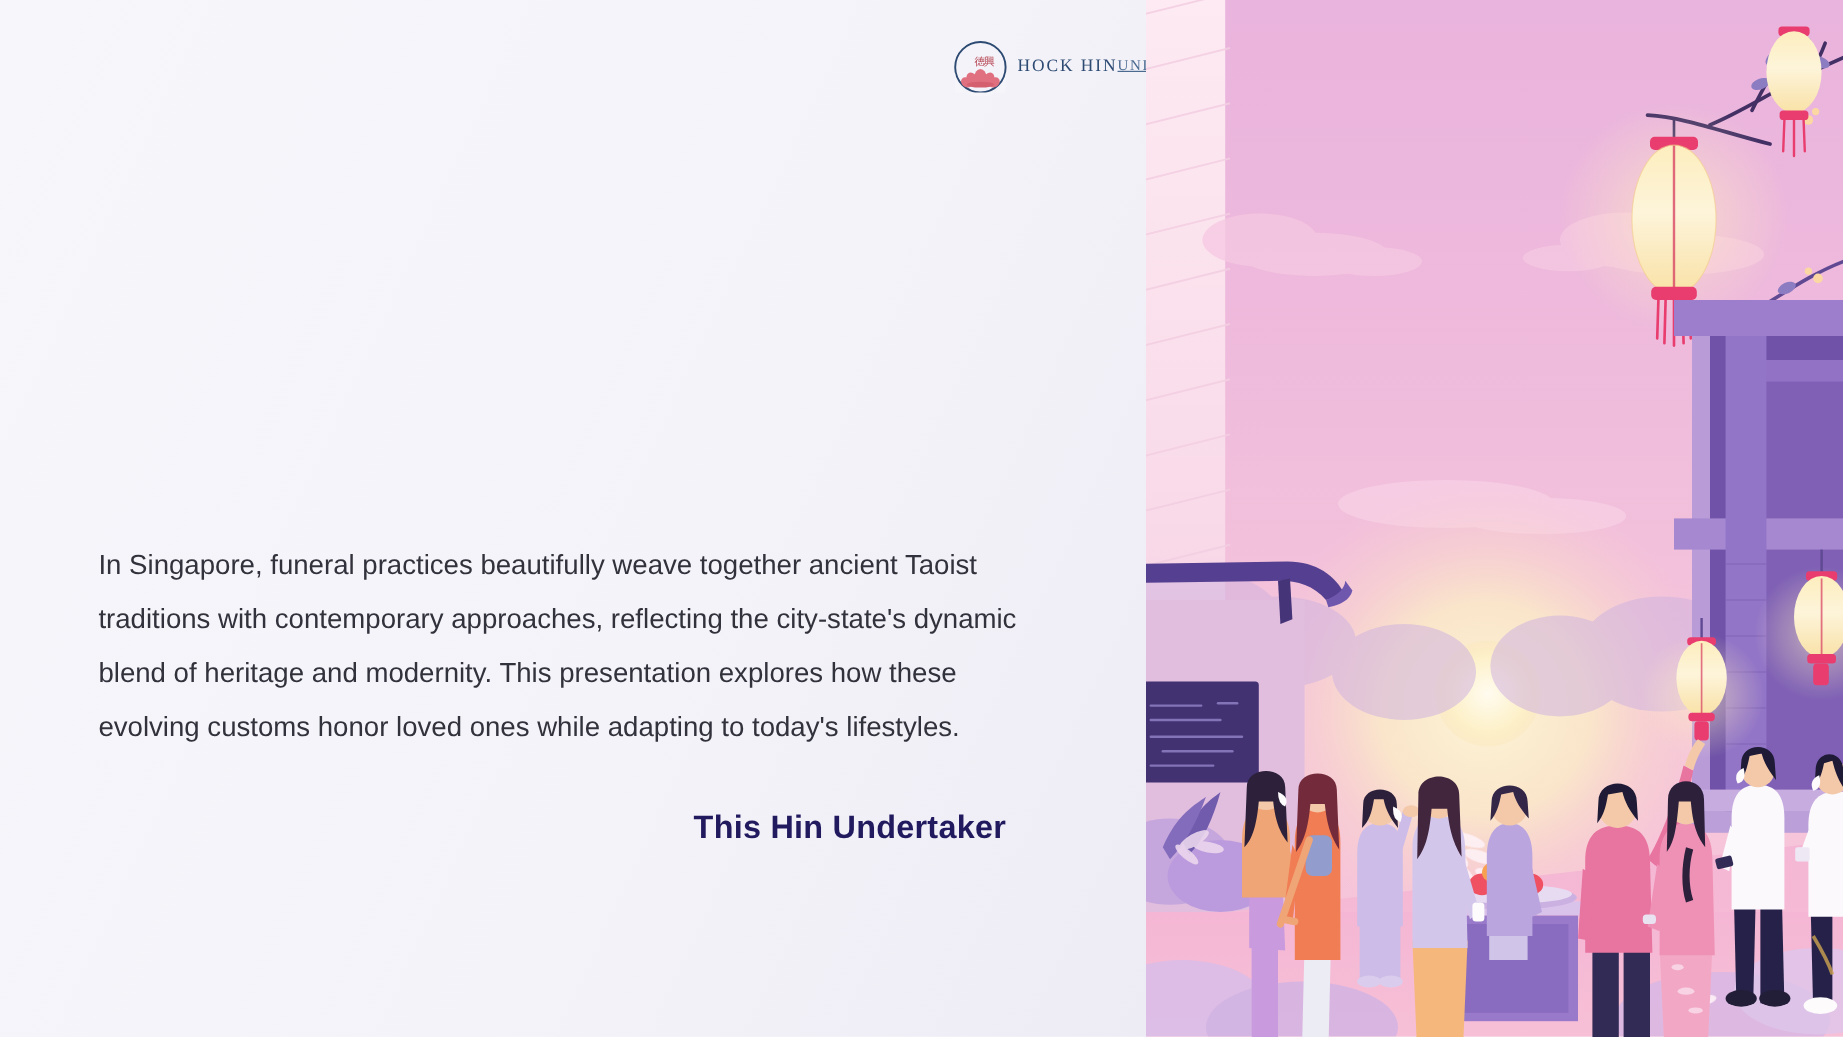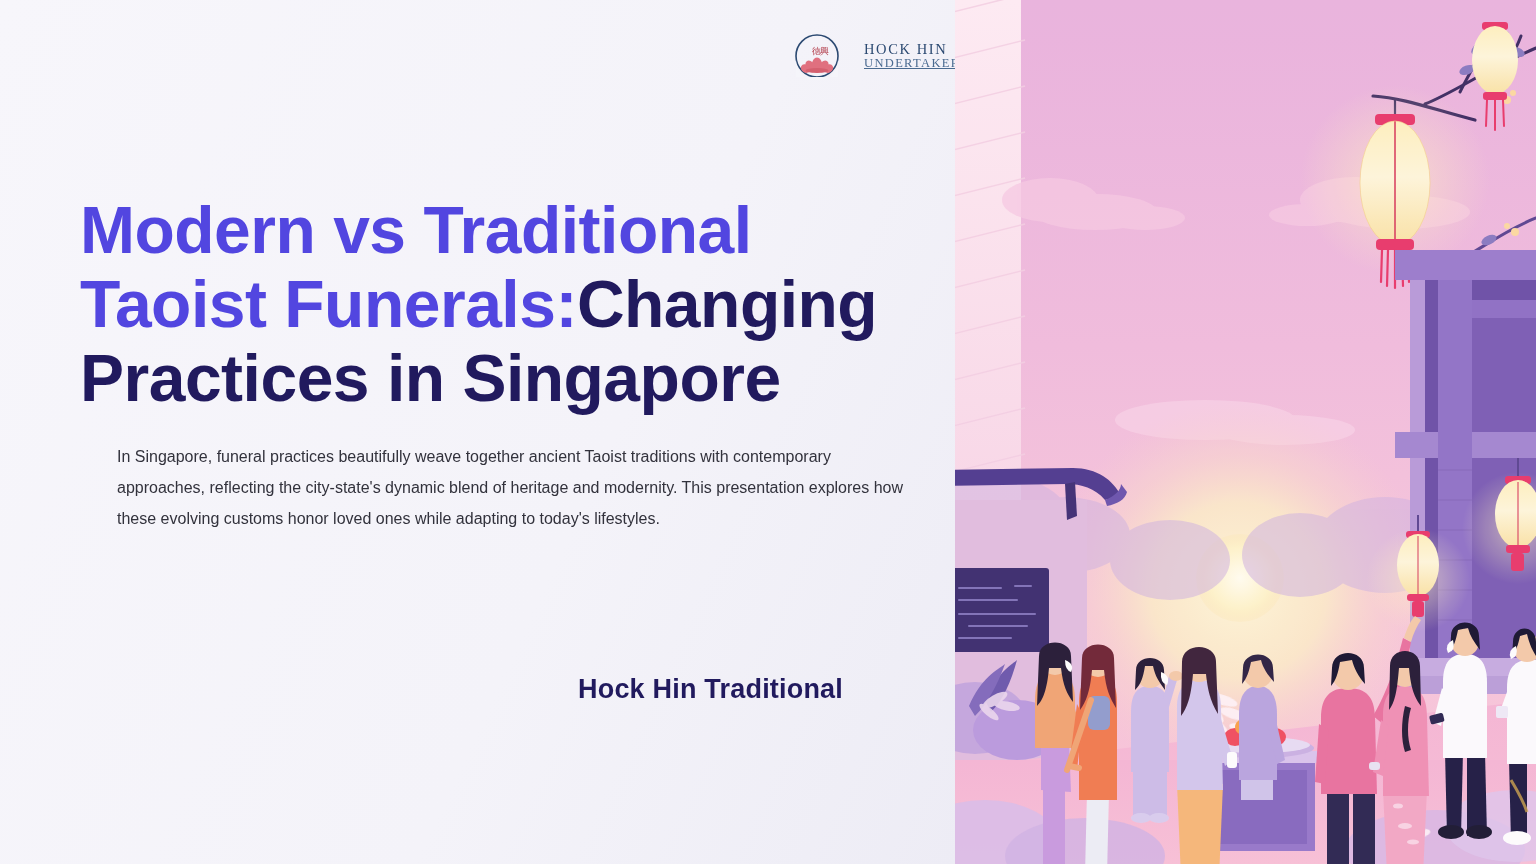--- a/index.html
+++ b/index.html
@@ -19,41 +19,41 @@
     background:linear-gradient(115deg,#f7f6fb 0%,#f4f3f9 60%,#edecf5 100%);
     overflow:hidden;
   }
 
   #logo-block{
     position:absolute;left:793px;top:28px;width:150px;height:56px;
     display:flex;align-items:center;gap:7px;
   }
   #logo-mark{position:relative;width:48px;height:48px;flex:0 0 48px;}
   #logo-mark svg{display:block;width:48px;height:48px;}
-  #logo-wordmark{display:flex;flex-direction:column;justify-content:center;line-height:1.05;margin-left:16px;}
+  #logo-wordmark{display:flex;flex-direction:row;justify-content:center;line-height:1.05;}
   .logo-line1{
     font-family:"Liberation Serif", serif;
     font-size:14.5px;letter-spacing:1.6px;color:#2c4a72;white-space:nowrap;
   }
   .logo-line2{
     font-family:"Liberation Serif", serif;
     font-size:12.5px;letter-spacing:1.35px;color:#4a6a90;white-space:nowrap;text-decoration:underline;
   }
 
   #title{
     position:absolute;left:80px;top:150px;width:800px;
     font-size:66px;font-weight:700;line-height:1.12;
     letter-spacing:-0.5px;
   }
   .t-accent{color:#5246e0;}
   .t-dark{color:#211a5e;}
 
   #subtitle{
     position:absolute;left:82px;top:425px;width:790px;
-    font-size:16px;line-height:1.95;color:#32323c;margin-left:35px;
+    font-size:23px;line-height:1.95;color:#32323c;
   }
 
   #byline{
     position:absolute;left:578px;top:674px;
     font-size:27px;font-weight:700;color:#211a5e;letter-spacing:0.2px;
   }
 
   
   #illustration{
     position:absolute;left:955px;top:0;width:581px;height:864px;overflow:hidden;
@@ -83,25 +83,24 @@
           </g>
           <ellipse cx="24" cy="38.5" rx="11.5" ry="2.4" fill="#d4606f"></ellipse>
         </svg>
       </span>
       <span id="logo-wordmark">
         <span class="logo-line1">HOCK HIN</span>
         <span class="logo-line2">UNDERTAKER</span>
       </span>
     </div>
 
-    <h1 id="title"><span class="t-accent">Modern vs Traditional Taoist Funerals:</span><span class="t-dark">Changing Practices in Singapore</span></h1>
 
     <p id="subtitle">In Singapore, funeral practices beautifully weave together ancient Taoist traditions with contemporary approaches, reflecting the city-state's dynamic blend of heritage and modernity. This presentation explores how these evolving customs honor loved ones while adapting to today's lifestyles.</p>
 
-    <div id="byline">Hock Hin Traditional</div>
+    <div id="byline">This Hin Undertaker</div>
   </div>
 
   <div id="illustration">
     <svg viewBox="0 0 581 864" preserveAspectRatio="xMidYMid slice">
       <defs>
         <linearGradient id="sky" x1="0" y1="0" x2="0" y2="1">
           <stop offset="0%" stop-color="#e9b3dd"></stop>
           <stop offset="40%" stop-color="#f0bcdc"></stop>
           <stop offset="70%" stop-color="#f6c6da"></stop>
           <stop offset="100%" stop-color="#f7c3d8"></stop>

